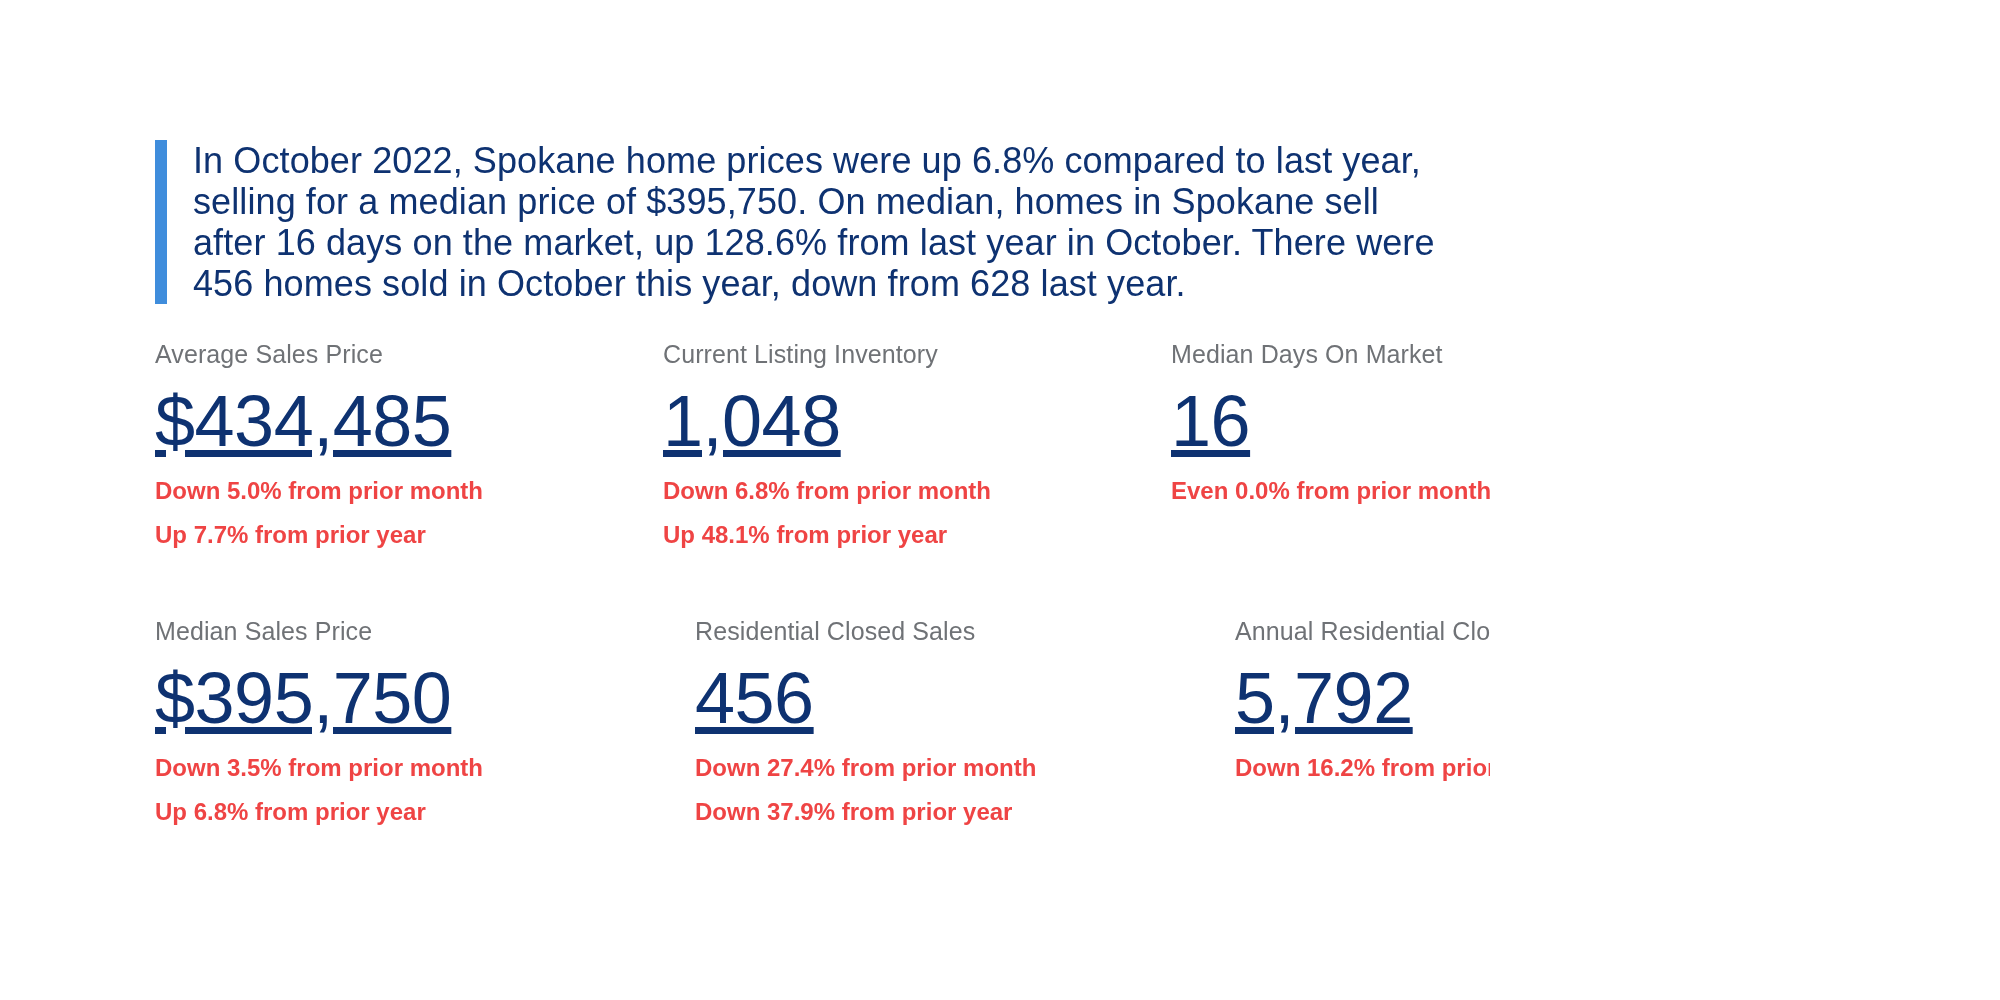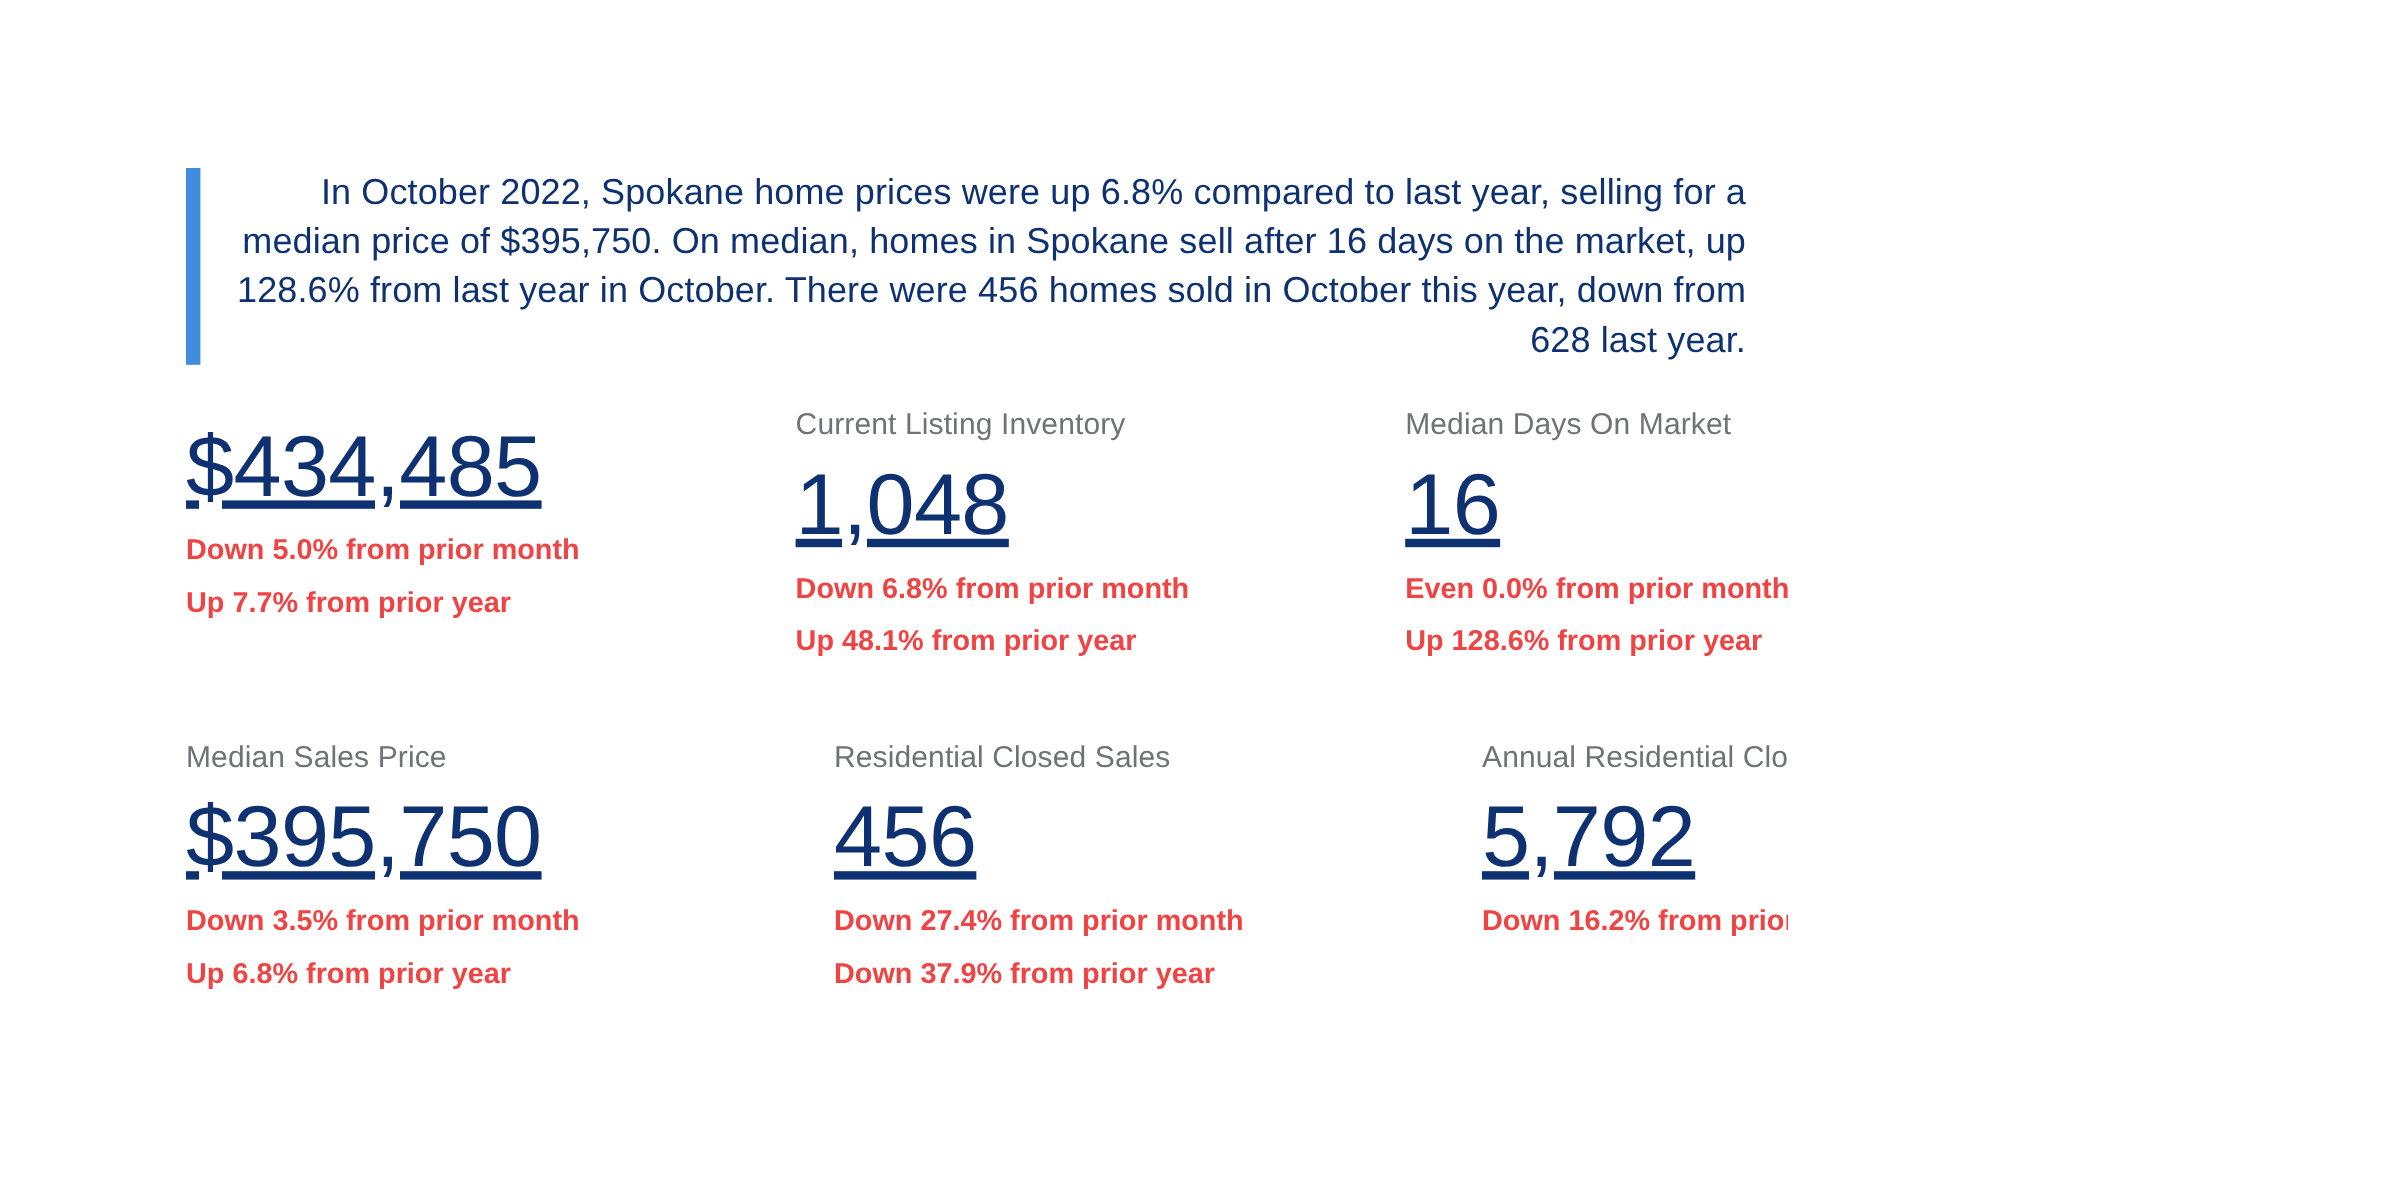--- a/index.html
+++ b/index.html
@@ -36,26 +36,25 @@
     display: flex;
     align-items: stretch;
   }
   .summary-bar {
     width: 12px;
     background: #3f8ddc;
     flex: 0 0 12px;
     margin-right: 26px;
   }
   .summary-text {
-    font-size: 30px;
+    font-size: 36px;
     line-height: 41px;
     color: #0e3271;
     max-width: 1280px;
     letter-spacing: 0.1px;
-    text-align: right;
   }
   .stats {
     position: absolute;
     left: 155px;
     top: 338px;
     width: 1400px;
   }
   .stat-row {
     display: flex;
   }
@@ -102,37 +101,37 @@
     <div class="summary">
       <div class="summary-bar"></div>
       <div class="summary-text">In October 2022, Spokane home prices were up 6.8% compared to last year, selling for a median price of $395,750. On median, homes in Spokane sell after 16 days on the market, up 128.6% from last year in October. There were 456 homes sold in October this year, down from 628 last year.</div>
     </div>
 
     <div class="stats">
 
       <div class="stat-row row-1">
 
         <div class="stat-cell">
+          <div class="stat-label">Average Sales Price</div>
           <div class="stat-value">$434,485</div>
           <div class="stat-sub">Down 5.0% from prior month</div>
           <div class="stat-sub">Up 7.7% from prior year</div>
         </div>
 
         <div class="stat-cell">
           <div class="stat-label">Current Listing Inventory</div>
           <div class="stat-value">1,048</div>
           <div class="stat-sub">Down 6.8% from prior month</div>
           <div class="stat-sub">Up 48.1% from prior year</div>
         </div>
 
         <div class="stat-cell">
           <div class="stat-label">Median Days On Market</div>
           <div class="stat-value">16</div>
           <div class="stat-sub">Even 0.0% from prior month</div>
-          <div class="stat-sub">Up 128.6% from prior year</div>
         </div>
 
       </div>
 
       <div class="stat-row row-2">
 
         <div class="stat-cell">
           <div class="stat-label">Median Sales Price</div>
           <div class="stat-value">$395,750</div>
           <div class="stat-sub">Down 3.5% from prior month</div>

